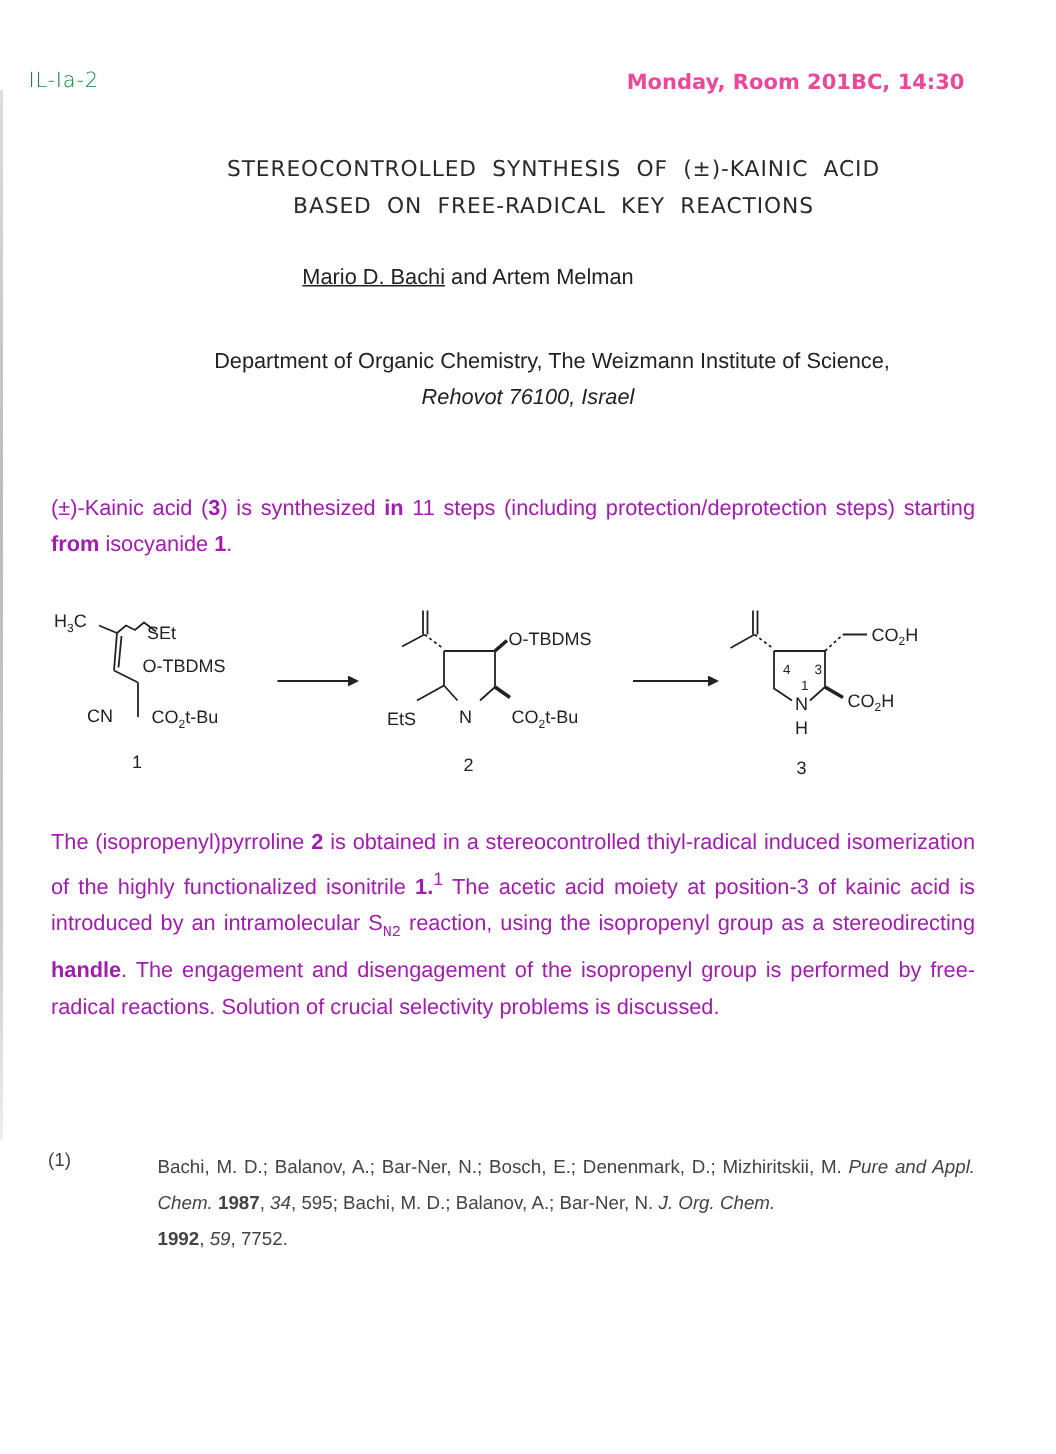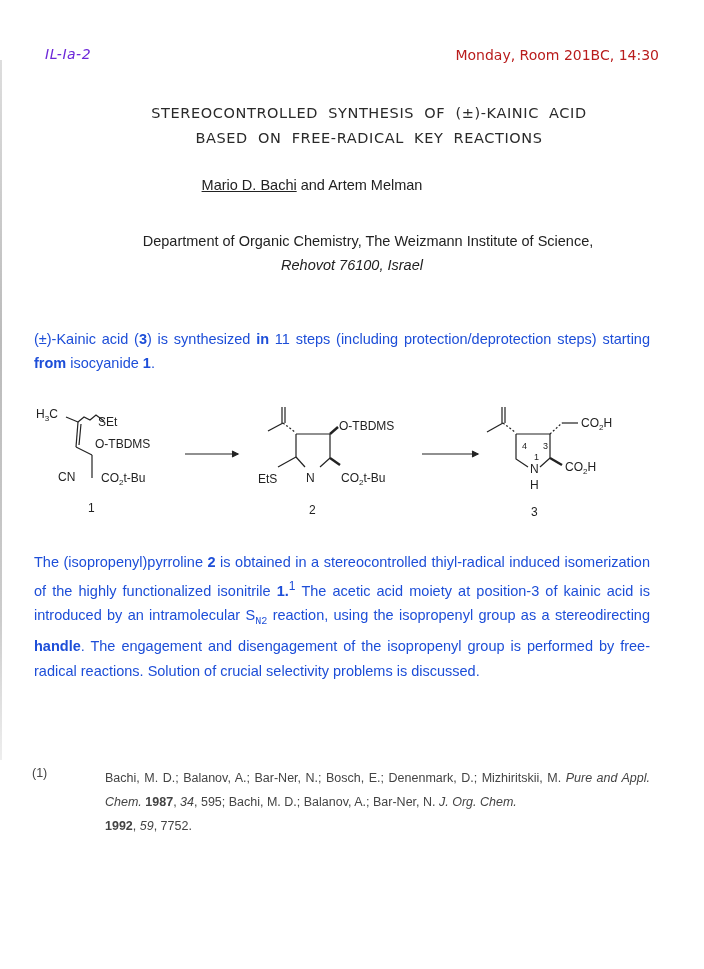--- a/index.html
+++ b/index.html
@@ -1,34 +1,34 @@
 <!DOCTYPE html>
 <html><head>
 <meta charset="utf-8">
 <style>
   html, body { margin: 0; padding: 0; background: #ffffff; }
   body { width: 704px; height: 969px; position: relative; overflow: hidden;
          font-family: "Liberation Sans", sans-serif; color: #222; }
   .left-edge { position: absolute; left: 0; top: 60px; width: 2px; height: 700px;
                background: linear-gradient(to bottom, #ddd, #bbb 40%, #ccc 80%, #eee); }
   .abs { position: absolute; }
-  .hdr-left { left: 45px; top: 46px; font-size: 14px; color: #6d28d9; letter-spacing: 0.5px;
-              font-family: "DejaVu Sans", sans-serif; font-weight: 300; font-style: italic; }
-  .hdr-right { right: 45px; top: 47px; font-size: 14px; color: #b91c1c;
-               font-family: "DejaVu Sans", sans-serif; }
+  .hdr-left { left: 19px; top: 46px; font-size: 14px; color: #15803d; letter-spacing: 0.5px;
+              font-family: "DejaVu Sans", sans-serif; font-weight: 300; }
+  .hdr-right { right: 61px; top: 47px; font-size: 14px; color: #ec4899;
+               font-family: "DejaVu Sans", sans-serif; font-weight: bold; }
   .title { left: 17px; width: 704px; text-align: center; font-size: 14.5px; color: #2a2a2a;
            letter-spacing: 0.6px; word-spacing: 5px; font-family: "DejaVu Sans", sans-serif; }
   .t1 { top: 105px; }
   .t2 { top: 130px; }
   .authors { left: 0; width: 624px; text-align: center; top: 177px; font-size: 14.5px; }
   .authors .u { text-decoration: underline; }
   .affil { left: 0; width: 704px; text-align: center; font-size: 14.5px; }
   .a1 { top: 233px; padding-left: 16px; }
   .a2 { top: 257px; font-style: italic; }
-  .para { left: 34px; width: 616px; font-size: 14.5px; line-height: 24.2px; text-align: justify; color: #1d4ed8; }
+  .para { left: 34px; width: 616px; font-size: 14.5px; line-height: 24.2px; text-align: justify; color: #a21caf; }
   .p1 { top: 327px; }
   .p2 { top: 550px; }
   .ref-num { left: 32px; top: 766px; font-size: 12.5px; color: #444; }
   .ref { left: 105px; top: 766px; width: 545px; font-size: 12.5px; line-height: 24px; color: #444; text-align: justify; }
   .scheme { left: 0; top: 395px; width: 704px; height: 130px; }
   .scheme text { font-family: "Liberation Sans", sans-serif; fill: #222; }
   sub { font-size: 70%; font-family: Liberation Mono, monospace; }
 </style>
 </head>
 <body>

